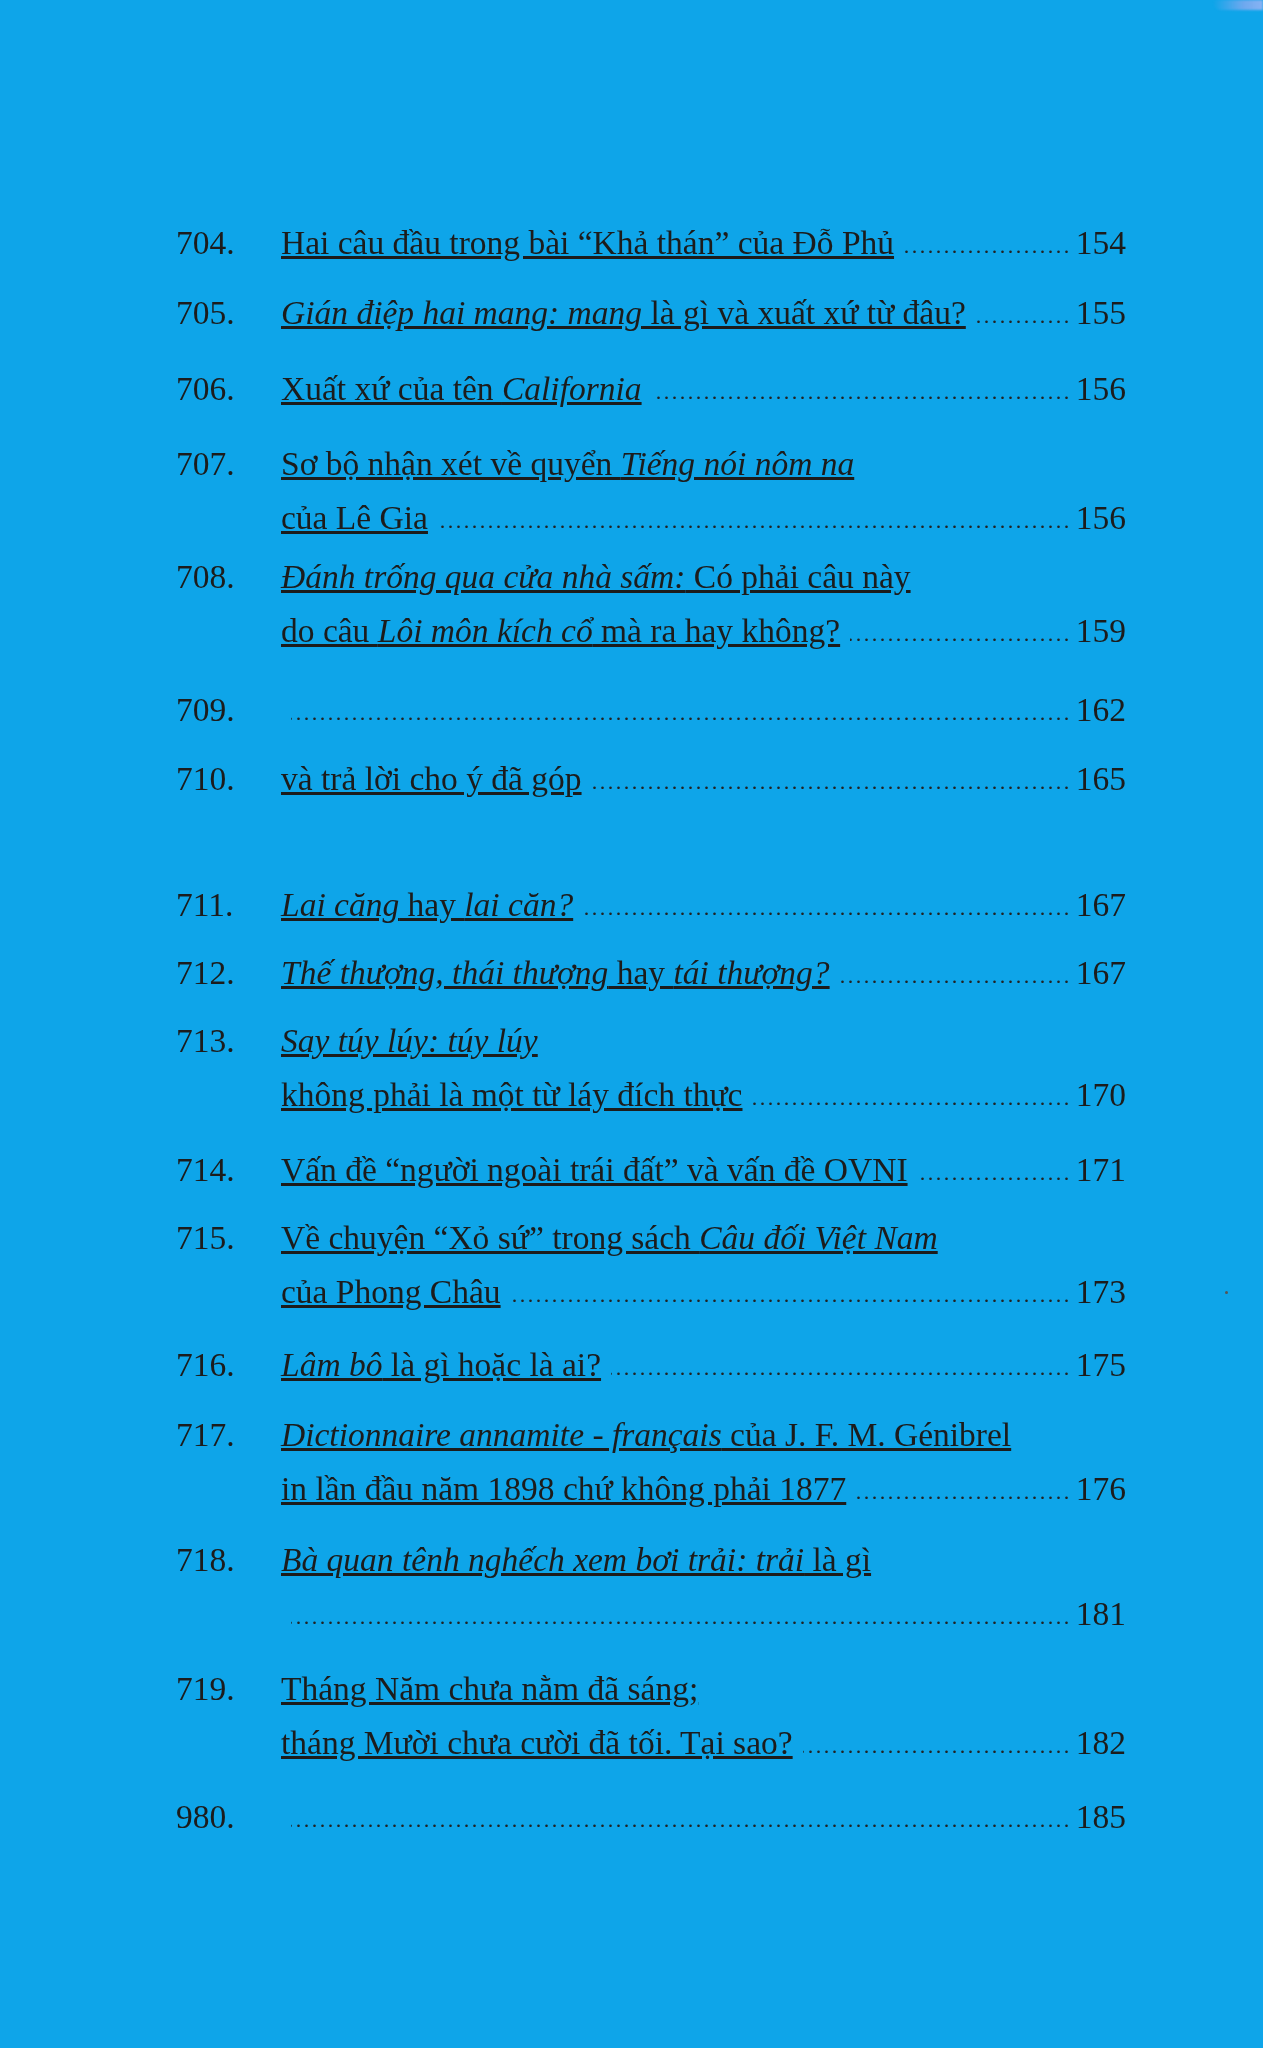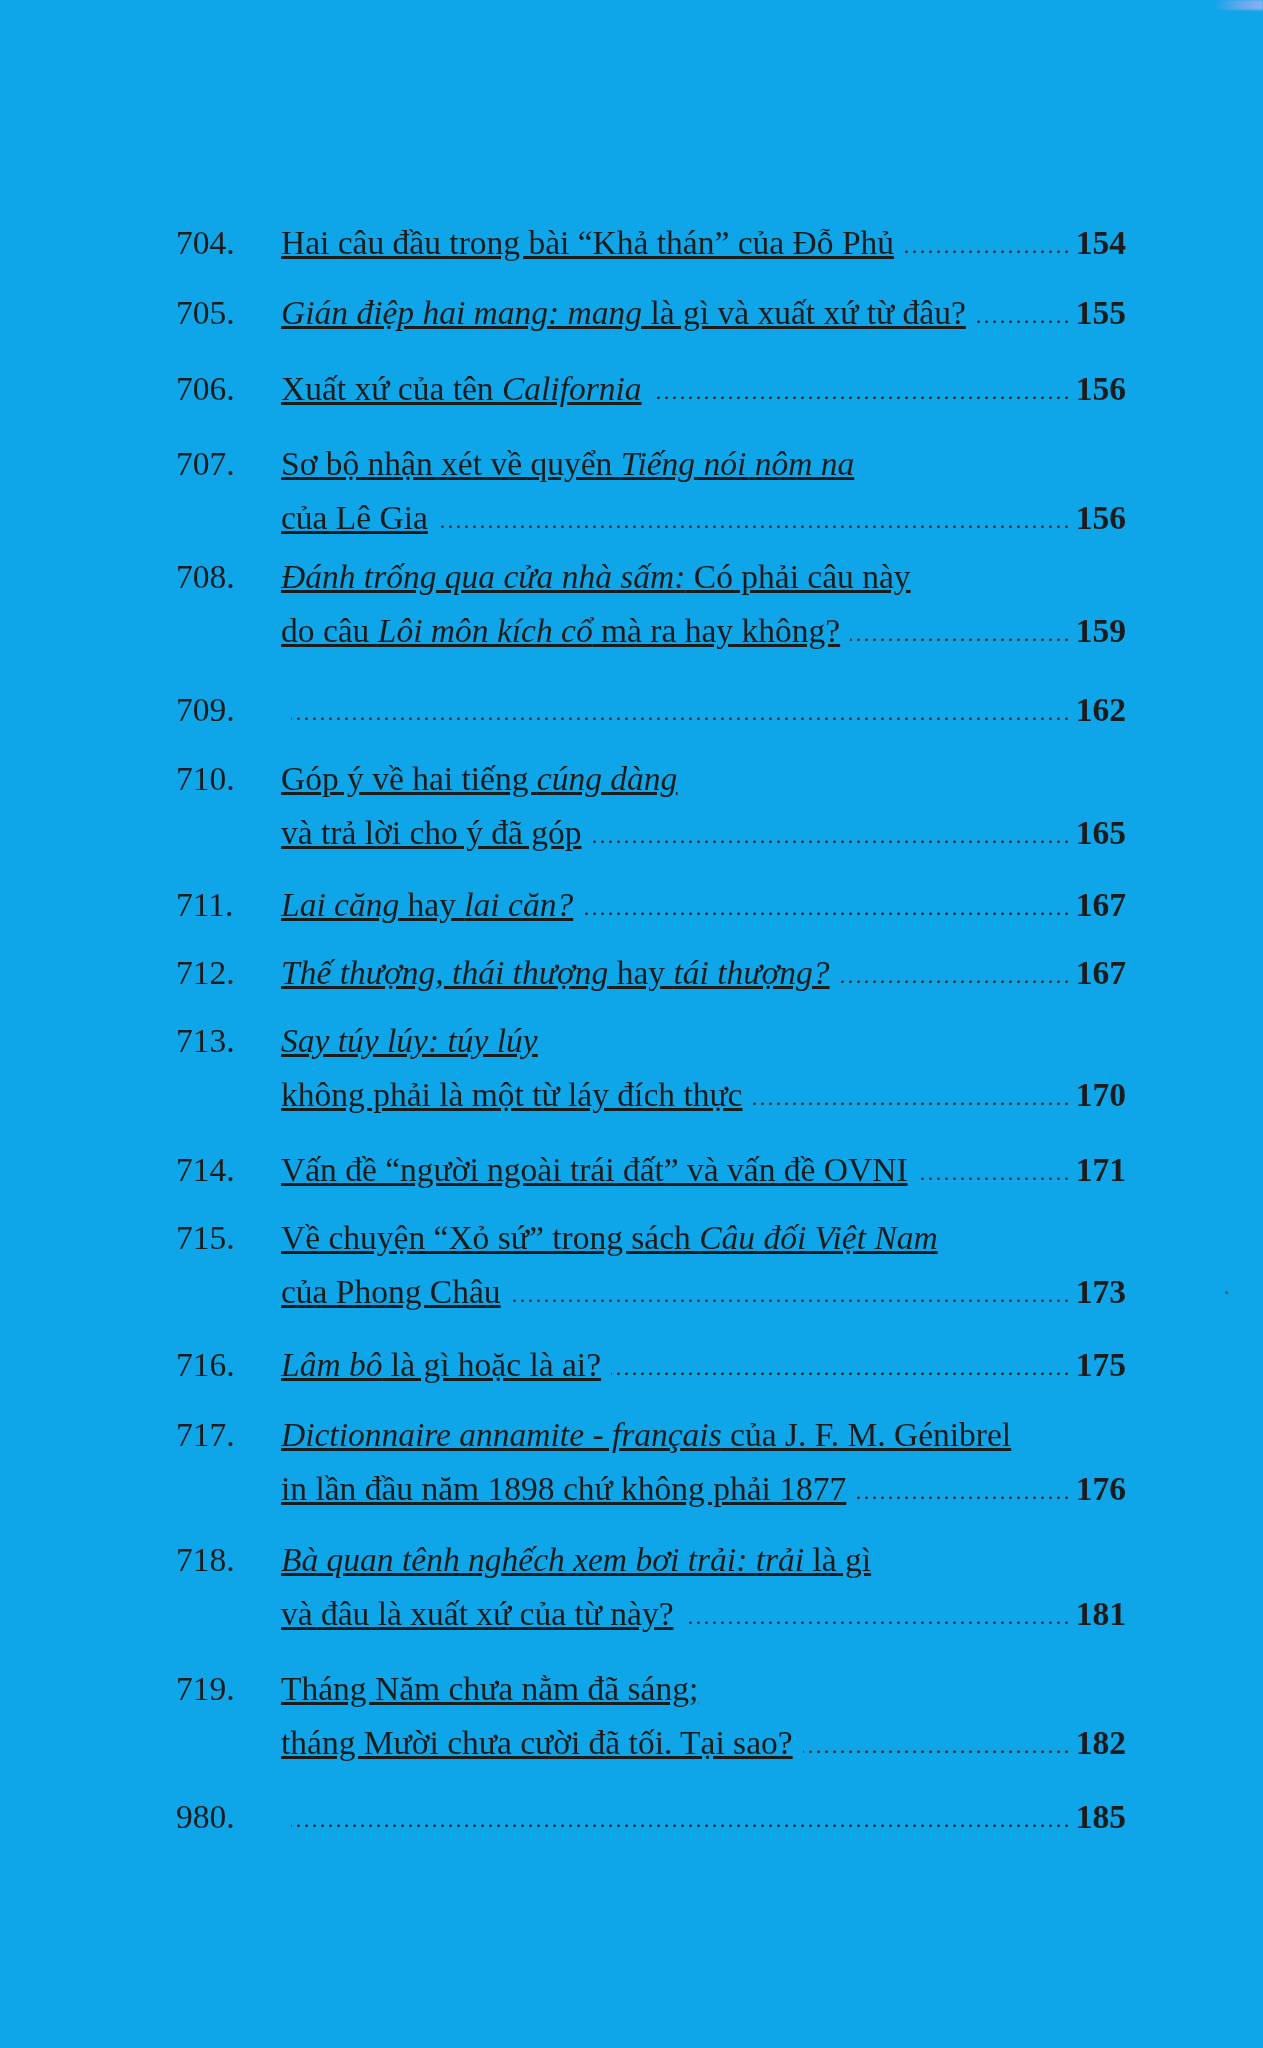--- a/index.html
+++ b/index.html
@@ -74,21 +74,20 @@
     letter-spacing: 2.5px;
     font-size: 22px;
     color: #222;
     position: relative;
     top: -1px;
     text-align: right;
     direction: rtl;
   }
   .line .page-no {
     flex: 0 0 auto;
-    font-weight: bold;
   }
   i { font-style: italic; }
 </style>
 </head>
 <body>
 
 <div class="page">
   <div class="corner-tint"></div>
   <div class="speck"></div>
   <div class="toc" id="toc">
@@ -154,23 +153,20 @@
           <div class="line">
             <span class="leader">........................................................................................................................................................................................................</span>
             <span class="page-no">162</span>
           </div>
         </div>
       </div>
       <div class="entry" style="top: 752px;">
         <div class="num">710.</div>
         <div class="body">
           <div class="line">
-            <span class="text"><span>Góp ý về hai tiếng </span><i>cúng dàng</i></span>
-          </div>
-          <div class="line">
             <span class="text"><span>và trả lời cho ý đã góp</span></span>
             <span class="leader">........................................................................................................................................................................................................</span>
             <span class="page-no">165</span>
           </div>
         </div>
       </div>
       <div class="entry" style="top: 878px;">
         <div class="num">711.</div>
         <div class="body">
           <div class="line">
@@ -249,21 +245,20 @@
           </div>
         </div>
       </div>
       <div class="entry" style="top: 1533px;">
         <div class="num">718.</div>
         <div class="body">
           <div class="line">
             <span class="text"><i>Bà quan tênh nghếch xem bơi trải: trải</i><span> là gì</span></span>
           </div>
           <div class="line">
-            <span class="text"><span>và đâu là xuất xứ của từ này?</span></span>
             <span class="leader">........................................................................................................................................................................................................</span>
             <span class="page-no">181</span>
           </div>
         </div>
       </div>
       <div class="entry" style="top: 1662px;">
         <div class="num">719.</div>
         <div class="body">
           <div class="line">
             <span class="text"><span>Tháng Năm chưa nằm đã sáng;</span></span>

